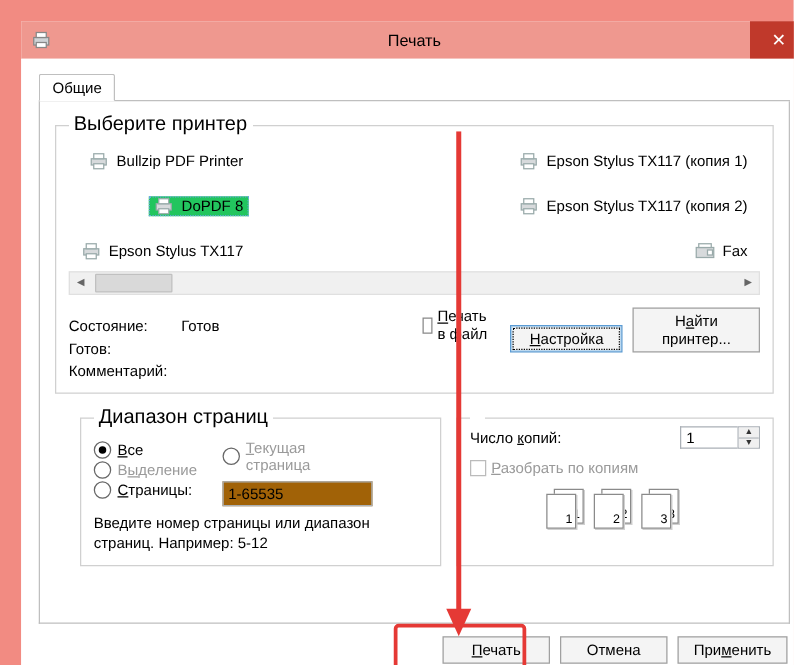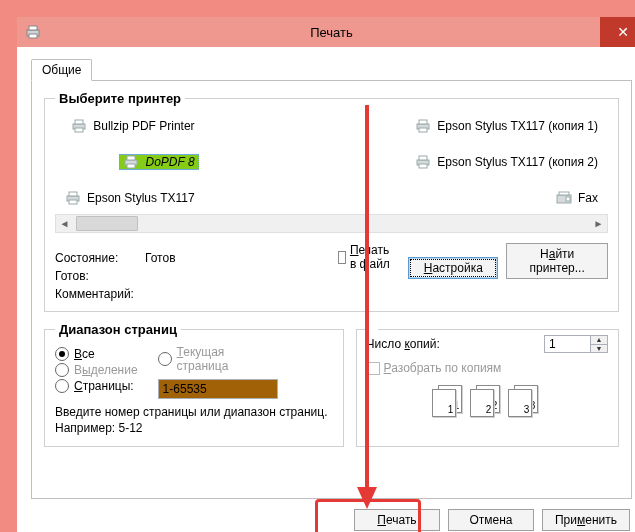--- a/index.html
+++ b/index.html
@@ -92,23 +92,22 @@
     box-sizing: border-box;
     position: relative;
     height: 418px;
   }
   fieldset {
     border: 1px solid #d0d0d0;
     margin: 0 0 10px 0;
     padding: 8px 10px 10px 10px;
   }
   fieldset legend {
-    font-size: 13px;
+    font-size: 16px;
     padding: 0 4px;
-    font-weight: bold;
   }
   .printer-list {
     display: flex;
     gap: 40px;
     padding: 4px 6px 2px 6px;
   }
   .printer-col {
     display: flex;
     flex-direction: column;
     gap: 20px;
@@ -120,24 +119,23 @@
     gap: 6px;
     padding: 1px 4px;
     white-space: nowrap;
   }
   .printer-item .p-icon {
     width: 16px; height: 14px;
     position: relative;
   }
   .p-icon svg { width: 16px; height: 14px; display:block; }
   .printer-item.selected {
-    background: #84cc16;
+    background: #22c55e;
     border: 1px dotted #6aa9de;
     padding: 0 3px;
-    font-style: italic;
   }
   .scrollbar-h {
     height: 17px;
     background: #f0f0f0;
     border: 1px solid #e0e0e0;
     margin-top: 6px;
     display: flex;
     align-items: center;
     position: relative;
   }
@@ -186,20 +184,21 @@
     outline-offset: -3px;
     border: 1px solid #5a9bd4;
     box-shadow: 0 0 0 1px #bcd8ee inset;
   }
   .right-buttons {
     display:flex; flex-direction:row; gap:8px; align-items:flex-end;
   }
   .row2cols {
     display: flex;
     gap: 12px;
+    margin-left: 20px;
   }
   .row2cols > fieldset { flex:1; }
   .radio {
     display:flex; align-items:center; gap:5px;
     margin: 2px 0;
   }
   .radio .dot {
     width:12px; height:12px; border:1px solid #666; border-radius:50%;
     display:flex; align-items:center; justify-content:center;
     background:#fff;

